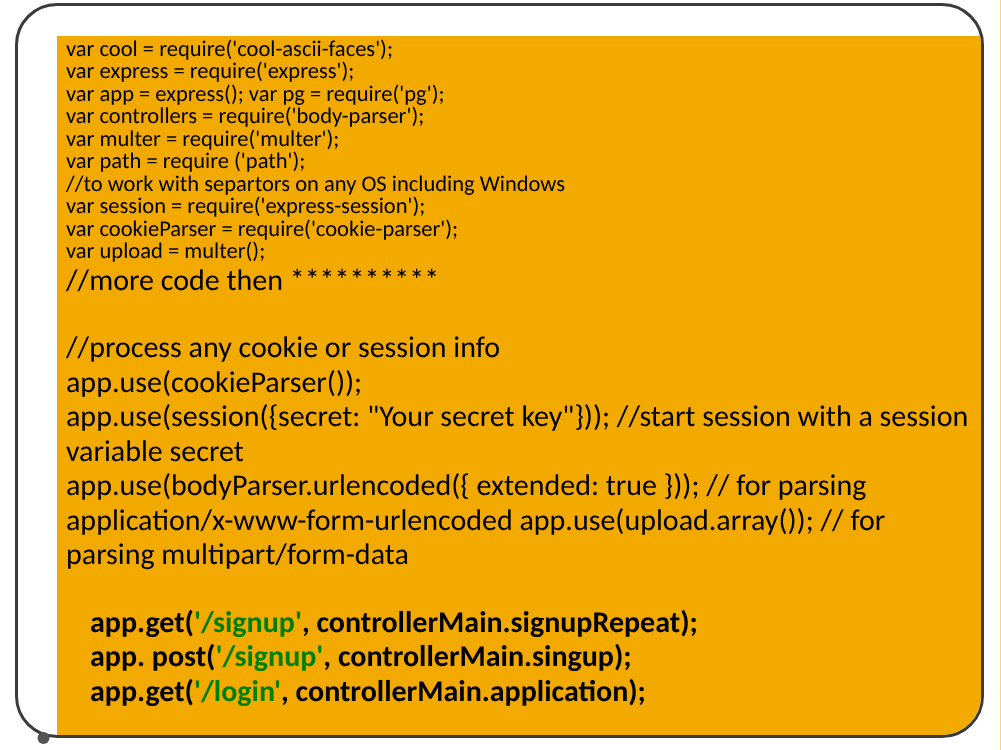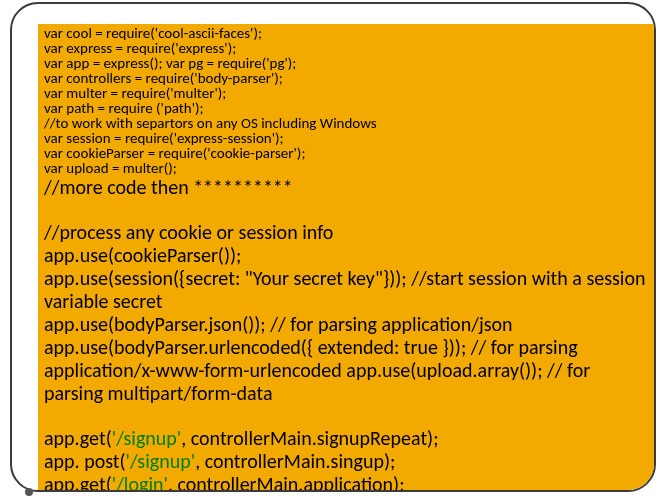--- a/index.html
+++ b/index.html
@@ -57,21 +57,21 @@
     line-height: 15px;
     color: #000;
     white-space: pre;
   }
   .big-line {
     font-family: "Calibri", Arial, sans-serif;
     font-size: 20px;
     line-height: 23px;
     color: #000;
   }
-  .bold { font-weight: normal; }
+  .bold { font-weight: bold; margin-left: 16px; }
   .green { color: #008000; }
   .spacer { height: 22px; }
 </style>
 </head>
 <body>
 
 <div class="slide">
   <div class="title">Router file index.js</div>
 
   <div class="codebox">
@@ -84,21 +84,20 @@
     <div class="small-line">//to work with separtors on any OS including Windows</div>
     <div class="small-line">var session = require('express-session');</div>
     <div class="small-line">var cookieParser = require('cookie-parser');</div>
     <div class="small-line">var upload = multer();</div>
 
     <div class="big-line">//more code then **********</div>
     <div class="spacer"></div>
     <div class="big-line">//process any cookie or session info</div>
     <div class="big-line">app.use(cookieParser());</div>
     <div class="big-line">app.use(session({secret: "Your secret key"})); //start session with a session variable secret</div>
-    <div class="big-line">app.use(bodyParser.json());  // for parsing application/json</div>
     <div class="big-line">app.use(bodyParser.urlencoded({ extended: true })); // for parsing application/x-www-form-urlencoded app.use(upload.array()); // for parsing multipart/form-data</div>
     <div class="spacer"></div>
 
     <div class="big-line bold">
       <span>app.get(</span><span class="green">'/signup'</span><span>, controllerMain.signupRepeat);</span>
     </div>
     <div class="big-line bold">
       <span>app. post(</span><span class="green">'/signup'</span><span>, controllerMain.singup);</span>
     </div>
     <div class="big-line bold">

